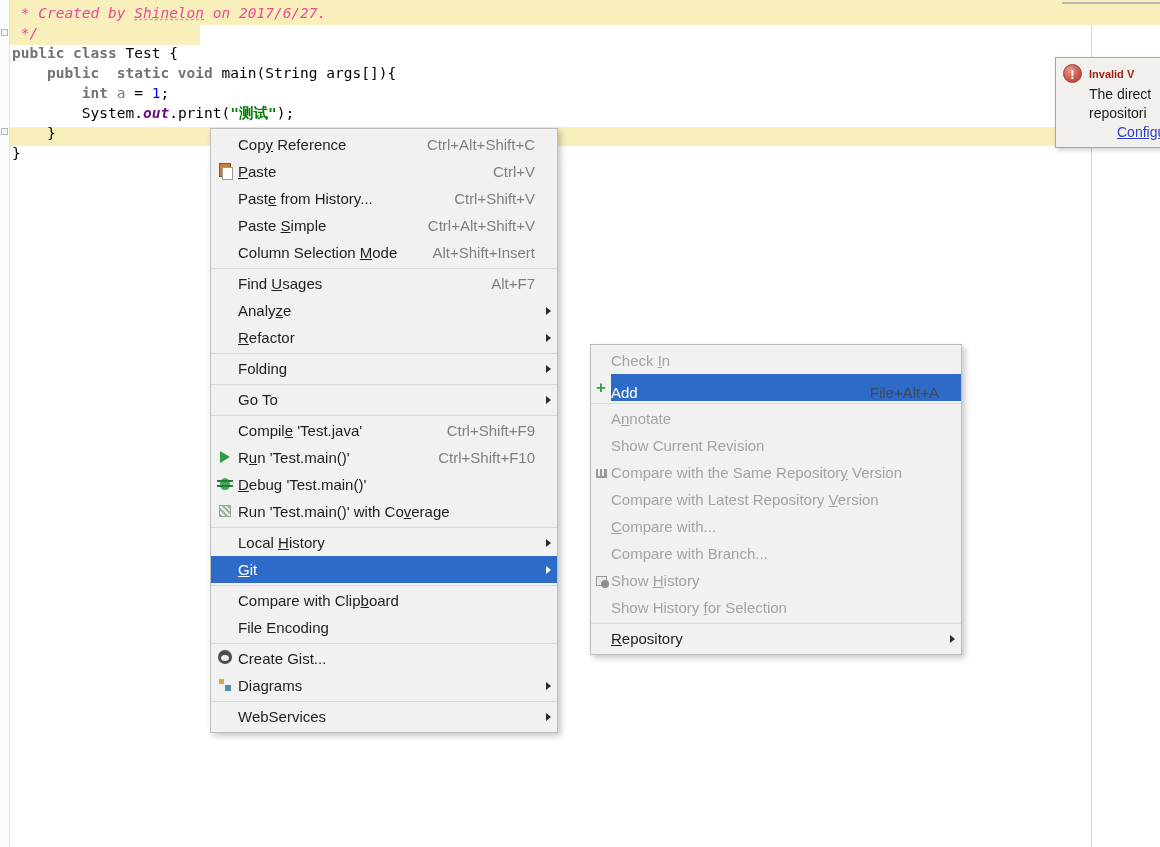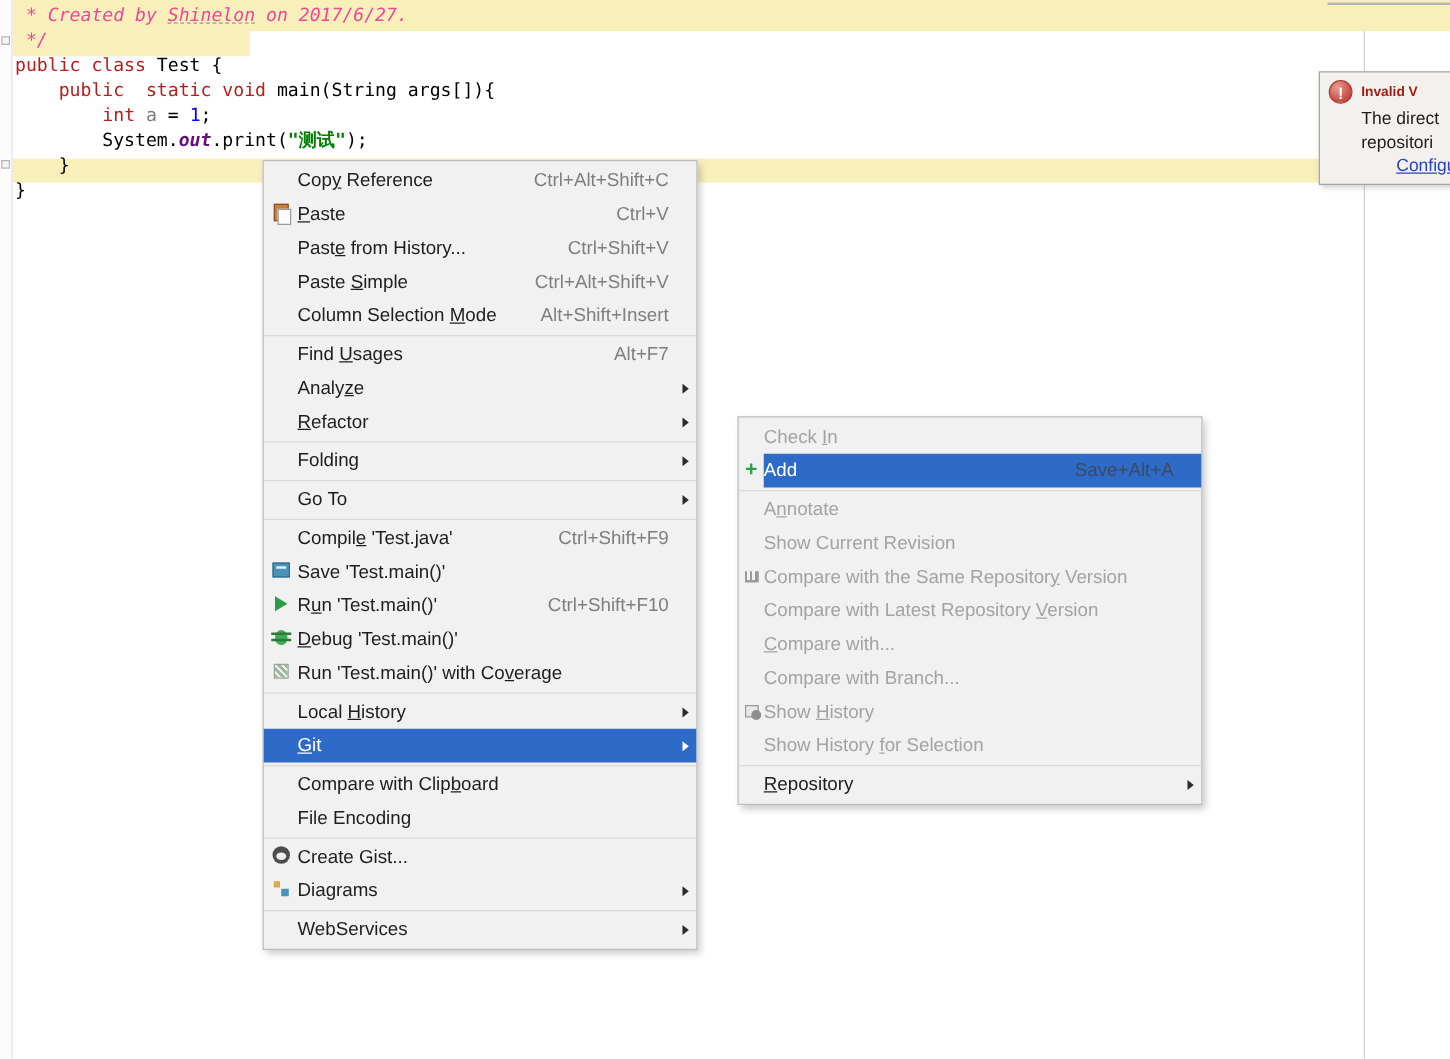--- a/index.html
+++ b/index.html
@@ -11,39 +11,39 @@
   .band{position:absolute;}
   #gutter{position:absolute;left:0;top:0;width:9px;height:847px;background:#fcfcfc;
           border-right:1px solid #e3e3e3;}
   .fold-marker{position:absolute;width:7px;height:7px;background:#f5f5f5;border:1px solid #b6b6b6;box-sizing:border-box;}
   #margin-guide{position:absolute;width:1px;background:#d4d4d4;}
   #code{position:absolute;left:12px;top:3px;font-family:"DejaVu Sans Mono",monospace;
         font-size:14.5px;line-height:20px;white-space:pre;}
   .code-line{height:20px;}
   .cmt{color:#ec4899;font-style:italic;}
   .typo{text-decoration:underline;text-decoration-style:dashed;text-decoration-color:#b9b09a;}
-  .kw{color:#b91c1c;font-weight:normal;}
+  .kw{color:#737373;font-weight:bold;}
   .pl{color:#000000;}
   .vr{color:#7a7a7a;}
   .num{color:#0000ff;}
   .str{color:#008000;font-weight:bold;font-family:"DejaVu Sans Mono","DejaVu Sans",sans-serif;}
   .fld{color:#660e7a;font-weight:bold;font-style:italic;}
 
   
   .menu{position:absolute;background:#f2f1f1;border:1px solid #bdbdbd;box-sizing:border-box;
         padding:2px 0;box-shadow:3px 3px 6px rgba(0,0,0,0.22);font-size:15px;color:#1e1e1e;}
   .mi{height:27px;display:flex;align-items:center;position:relative;cursor:default;}
   .mi .ic{flex:0 0 27px;display:flex;align-items:center;justify-content:center;height:100%;}
   .menu.sub .mi .ic{flex:0 0 20px;}
   .mi .hl{flex:1 1 auto;display:flex;align-items:center;height:100%;padding-right:22px;}
   .mi .lbl{white-space:nowrap;}
   .mi .sc{margin-left:auto;padding-left:28px;color:#7f7f7f;white-space:nowrap;}
   .mi.dis{color:#a3a3a3;}
   .mi.sel-full{background:#2e6bc8;color:#fff;}
-  .mi.sel-part .hl{background:#2e6bc8;color:#fff;}
+  .mi.sel-part .hl{background:#2e6bc8;color:#fff;align-items:flex-end;}
   .mi.sel-part .hl .sc{color:#3f4a5a;}
   .sep{height:4px;display:flex;align-items:center;}
   .sep::after{content:"";display:block;width:100%;height:1px;background:#d9d9d9;}
   .arw{position:absolute;right:6px;top:50%;margin-top:-4px;width:0;height:0;
        border:4px solid transparent;border-left:5px solid #2b2b2b;border-right:none;}
   .sel-full .arw{border-left-color:#ffffff;}
   u{text-decoration:underline;}
 
   
   .g{display:inline-block;position:relative;}
@@ -180,28 +180,20 @@
     <div class="sep"></div>
     <div class="mi">
       <span class="ic"></span>
       <span class="hl">
         <span class="lbl">Compil<u>e</u> 'Test.java'</span>
         <span class="sc">Ctrl+Shift+F9</span>
       </span>
     </div>
     <div class="mi">
       <span class="ic">
-        <span><span class="g g-save"></span></span>
-      </span>
-      <span class="hl">
-        <span class="lbl">Save 'Test.main()'</span>
-      </span>
-    </div>
-    <div class="mi">
-      <span class="ic">
         <span><span class="g g-run"></span></span>
       </span>
       <span class="hl">
         <span class="lbl">R<u>u</u>n 'Test.main()'</span>
         <span class="sc">Ctrl+Shift+F10</span>
       </span>
     </div>
     <div class="mi">
       <span class="ic">
         <span><span class="g g-debug"></span></span>
@@ -267,34 +259,34 @@
     <div class="sep"></div>
     <div class="mi">
       <span class="ic"></span>
       <span class="hl">
         <span class="lbl">WebServices</span>
       </span>
       <span class="arw"></span>
     </div>
   </div>
 
-<div id="git-submenu" class="menu sub" style="left:590px;top:333px;width:372px;">
+<div id="git-submenu" class="menu sub" style="left:590px;top:344px;width:372px;">
     <div class="mi dis">
       <span class="ic"></span>
       <span class="hl">
         <span class="lbl">Check <u>I</u>n</span>
       </span>
     </div>
     <div class="mi sel-part">
       <span class="ic">
         <span><span class="g g-add">+</span></span>
       </span>
       <span class="hl">
         <span class="lbl">Add</span>
-        <span class="sc">Save+Alt+A</span>
+        <span class="sc">File+Alt+A</span>
       </span>
     </div>
     <div class="sep"></div>
     <div class="mi dis">
       <span class="ic"></span>
       <span class="hl">
         <span class="lbl">A<u>n</u>notate</span>
       </span>
     </div>
     <div class="mi dis">

